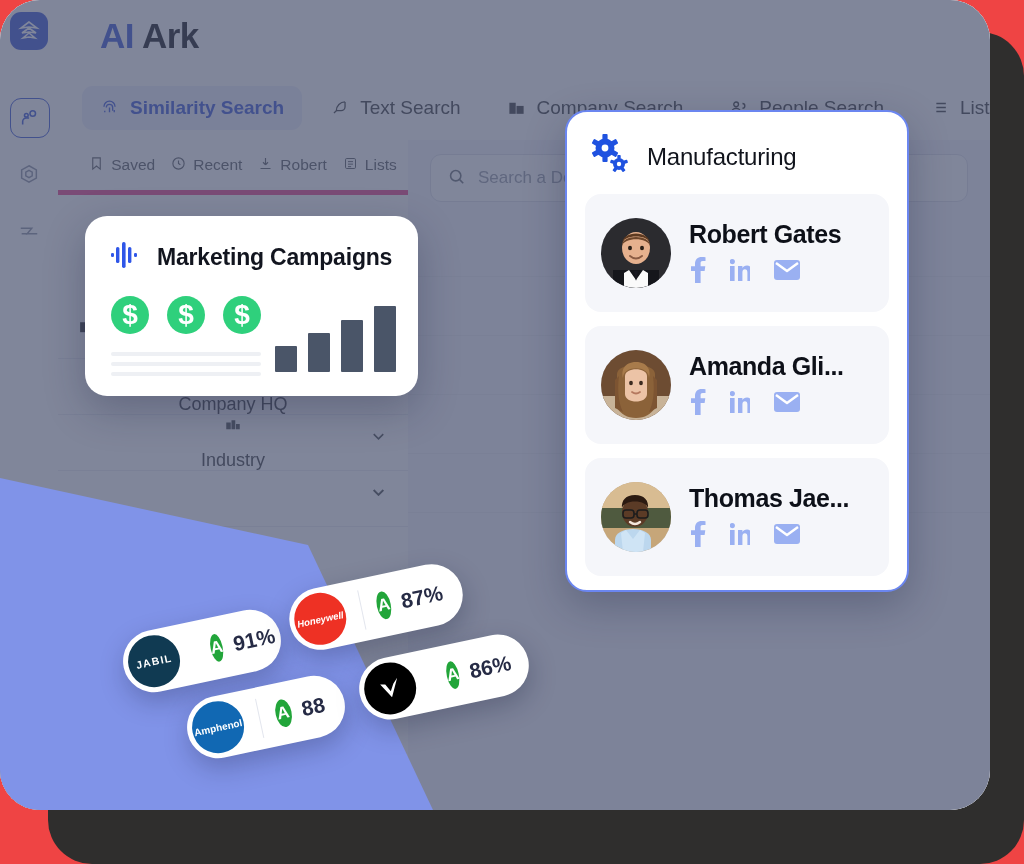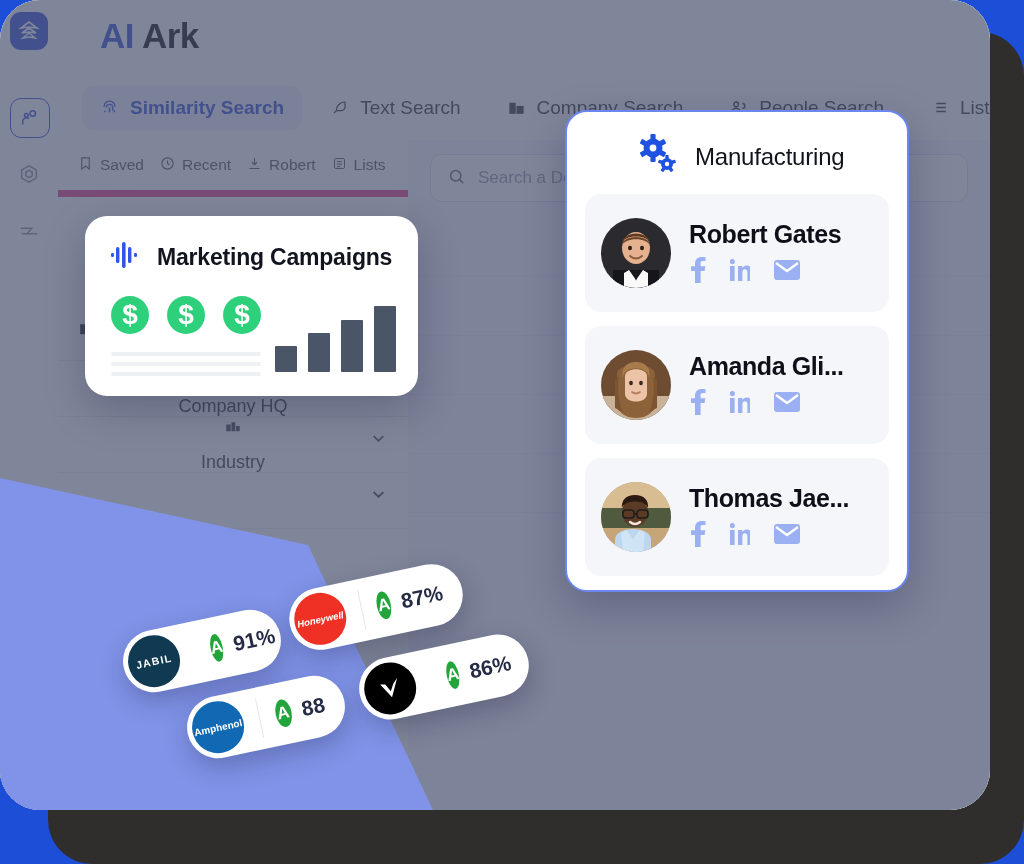--- a/index.html
+++ b/index.html
@@ -1,19 +1,19 @@
 <!DOCTYPE html>
 <html><head>
 <meta charset="utf-8">
 <style>
   html,body{margin:0;padding:0;background:#ffffff;}
   body{width:1024px;height:864px;overflow:hidden;font-family:"Liberation Sans",sans-serif;}
 
   
-  #stage{position:relative;width:1024px;height:864px;background:#1d4ed8;}
+  #stage{position:relative;width:1024px;height:864px;background:#ef4444;}
 
   
   .dark-frame{position:absolute;left:48px;top:32px;width:976px;height:832px;
     background:#2f2e2d;border-radius:44px;}
 
   
   .app-panel{position:absolute;left:0px;top:0px;width:990px;height:810px;
     border-radius:40px;overflow:hidden;background:#ffffff;}
 
   
@@ -42,21 +42,21 @@
     font-size:19px;color:#3d4355;white-space:nowrap;}
   .tab.active{background:#eceffc;color:#3b5bdb;font-weight:bold;}
   .tab .ticon{display:flex;align-items:center;}
 
   
   .col-left{position:absolute;left:58px;top:140px;width:350px;bottom:0;background:#ffffff;
     border-right:1px solid #e7e9f0;}
   .col-right{position:absolute;left:408px;top:140px;right:0;bottom:0;background:#f7f8fb;}
 
   .toolbar{height:50px;display:flex;align-items:center;gap:16px;padding-left:20px;
-    border-bottom:7px solid #ec4899;}
+    border-bottom:5px solid #ec4899;justify-content:center;}
   .tool{display:flex;align-items:center;gap:7px;font-size:15.5px;color:#5b6173;}
 
   .sec-head{height:58px;display:flex;align-items:center;padding:0 20px;font-size:18px;
     color:#2c3142;font-weight:bold;border-bottom:1px solid #eceef4;gap:10px;}
   .frow{height:55px;display:flex;align-items:center;padding:0 20px;font-size:18px;
     color:#3d4355;border-bottom:1px solid #eceef4;gap:12px;flex-direction:column;}
   .frow .chev{margin-left:auto;}
 
   
   .searchwrap{padding:14px 22px 0 22px;}
@@ -83,21 +83,21 @@
   .coins{position:absolute;left:26px;top:22px;display:flex;gap:18px;}
   .coin{width:38px;height:38px;border-radius:50%;background:#2fd07c;
     display:flex;align-items:center;justify-content:center;color:#fff;
     font-size:28px;font-weight:bold;line-height:1;}
   .lines{position:absolute;left:26px;top:78px;width:150px;}
   .lines div{height:4px;background:#eef0f4;border-radius:2px;margin-bottom:6px;}
   .bars{position:absolute;right:22px;bottom:12px;display:flex;align-items:flex-end;gap:11px;}
   .bars i{display:block;width:22px;background:#4a5568;border-radius:1px;}
 
   .mfg{left:565px;top:110px;width:340px;height:478px;border:2px solid #6b86f0;border-radius:22px;}
-  .mfg-head{display:flex;align-items:center;gap:16px;padding:22px 0 0 24px;margin-left:48px;}
+  .mfg-head{display:flex;align-items:center;gap:16px;padding:22px 0 0 24px;}
   .mfg-title{font-size:24px;color:#11141c;letter-spacing:-0.2px;}
   .person{margin:14px 18px 0 18px;background:#f5f6fa;border-radius:16px;height:118px;
     display:flex;align-items:center;gap:18px;padding-left:16px;}
   .pav{width:70px;height:70px;border-radius:50%;overflow:hidden;flex:0 0 auto;
     background:#cfd4e0;position:relative;}
   .pinfo{display:flex;flex-direction:column;gap:8px;}
   .pname{font-size:25px;font-weight:bold;color:#0d1018;letter-spacing:-0.4px;white-space:nowrap;}
   .psocial{display:flex;align-items:center;gap:24px;color:#9ab0f2;}
 
   

